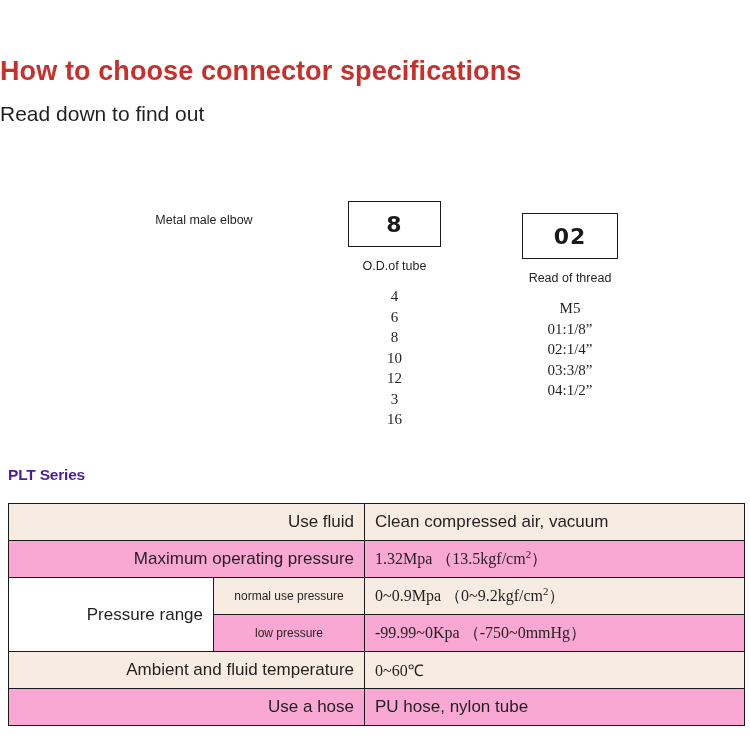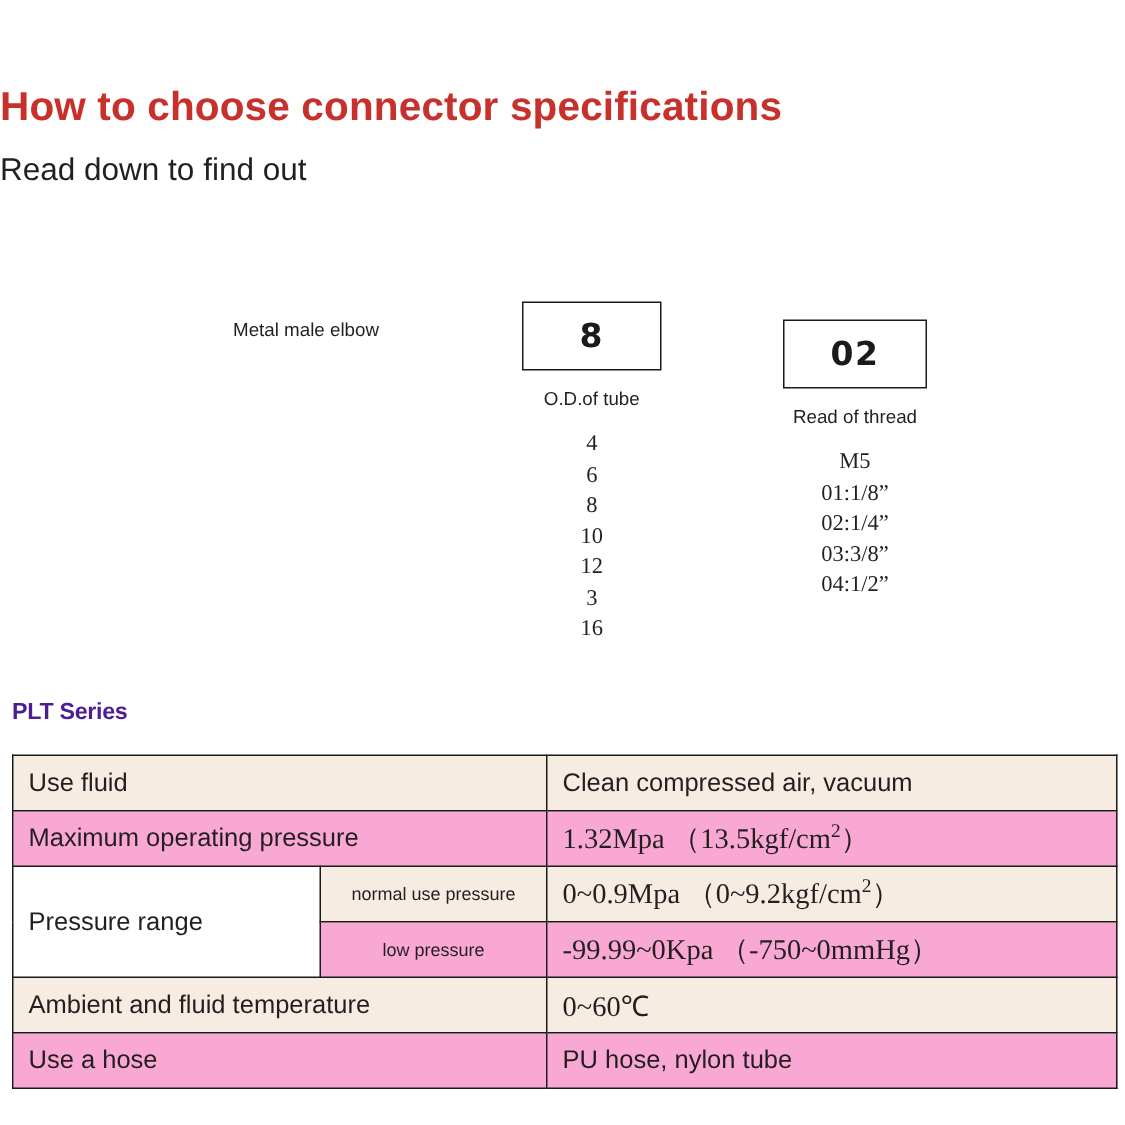--- a/index.html
+++ b/index.html
@@ -116,34 +116,34 @@
     border: 1.3px solid #1a1a1a;
     padding: 0 10px;
     color: #231f20;
     vertical-align: middle;
   }
   .row-beige td { background: #f6ece2; }
   .row-white td { background: #f9a8d4; }
 
   td.label-cell {
     font-size: 17px;
-    text-align: left;
+    text-align: right;
     height: 36px;
   }
   td.sub-label-cell {
     font-size: 12px;
     text-align: center;
     height: 36px;
   }
   td.value-cell {
     font-size: 17px;
     text-align: left;
   }
   td.value-cell.small {
-    font-size: 19px;
+    font-size: 16px;
     font-family: "Liberation Serif", serif;
   }
   .cell-white { background: #ffffff !important; }
   sup {
     font-size: 0.68em;
     vertical-align: super;
     line-height: 0;
   }
 </style>
 </head>

